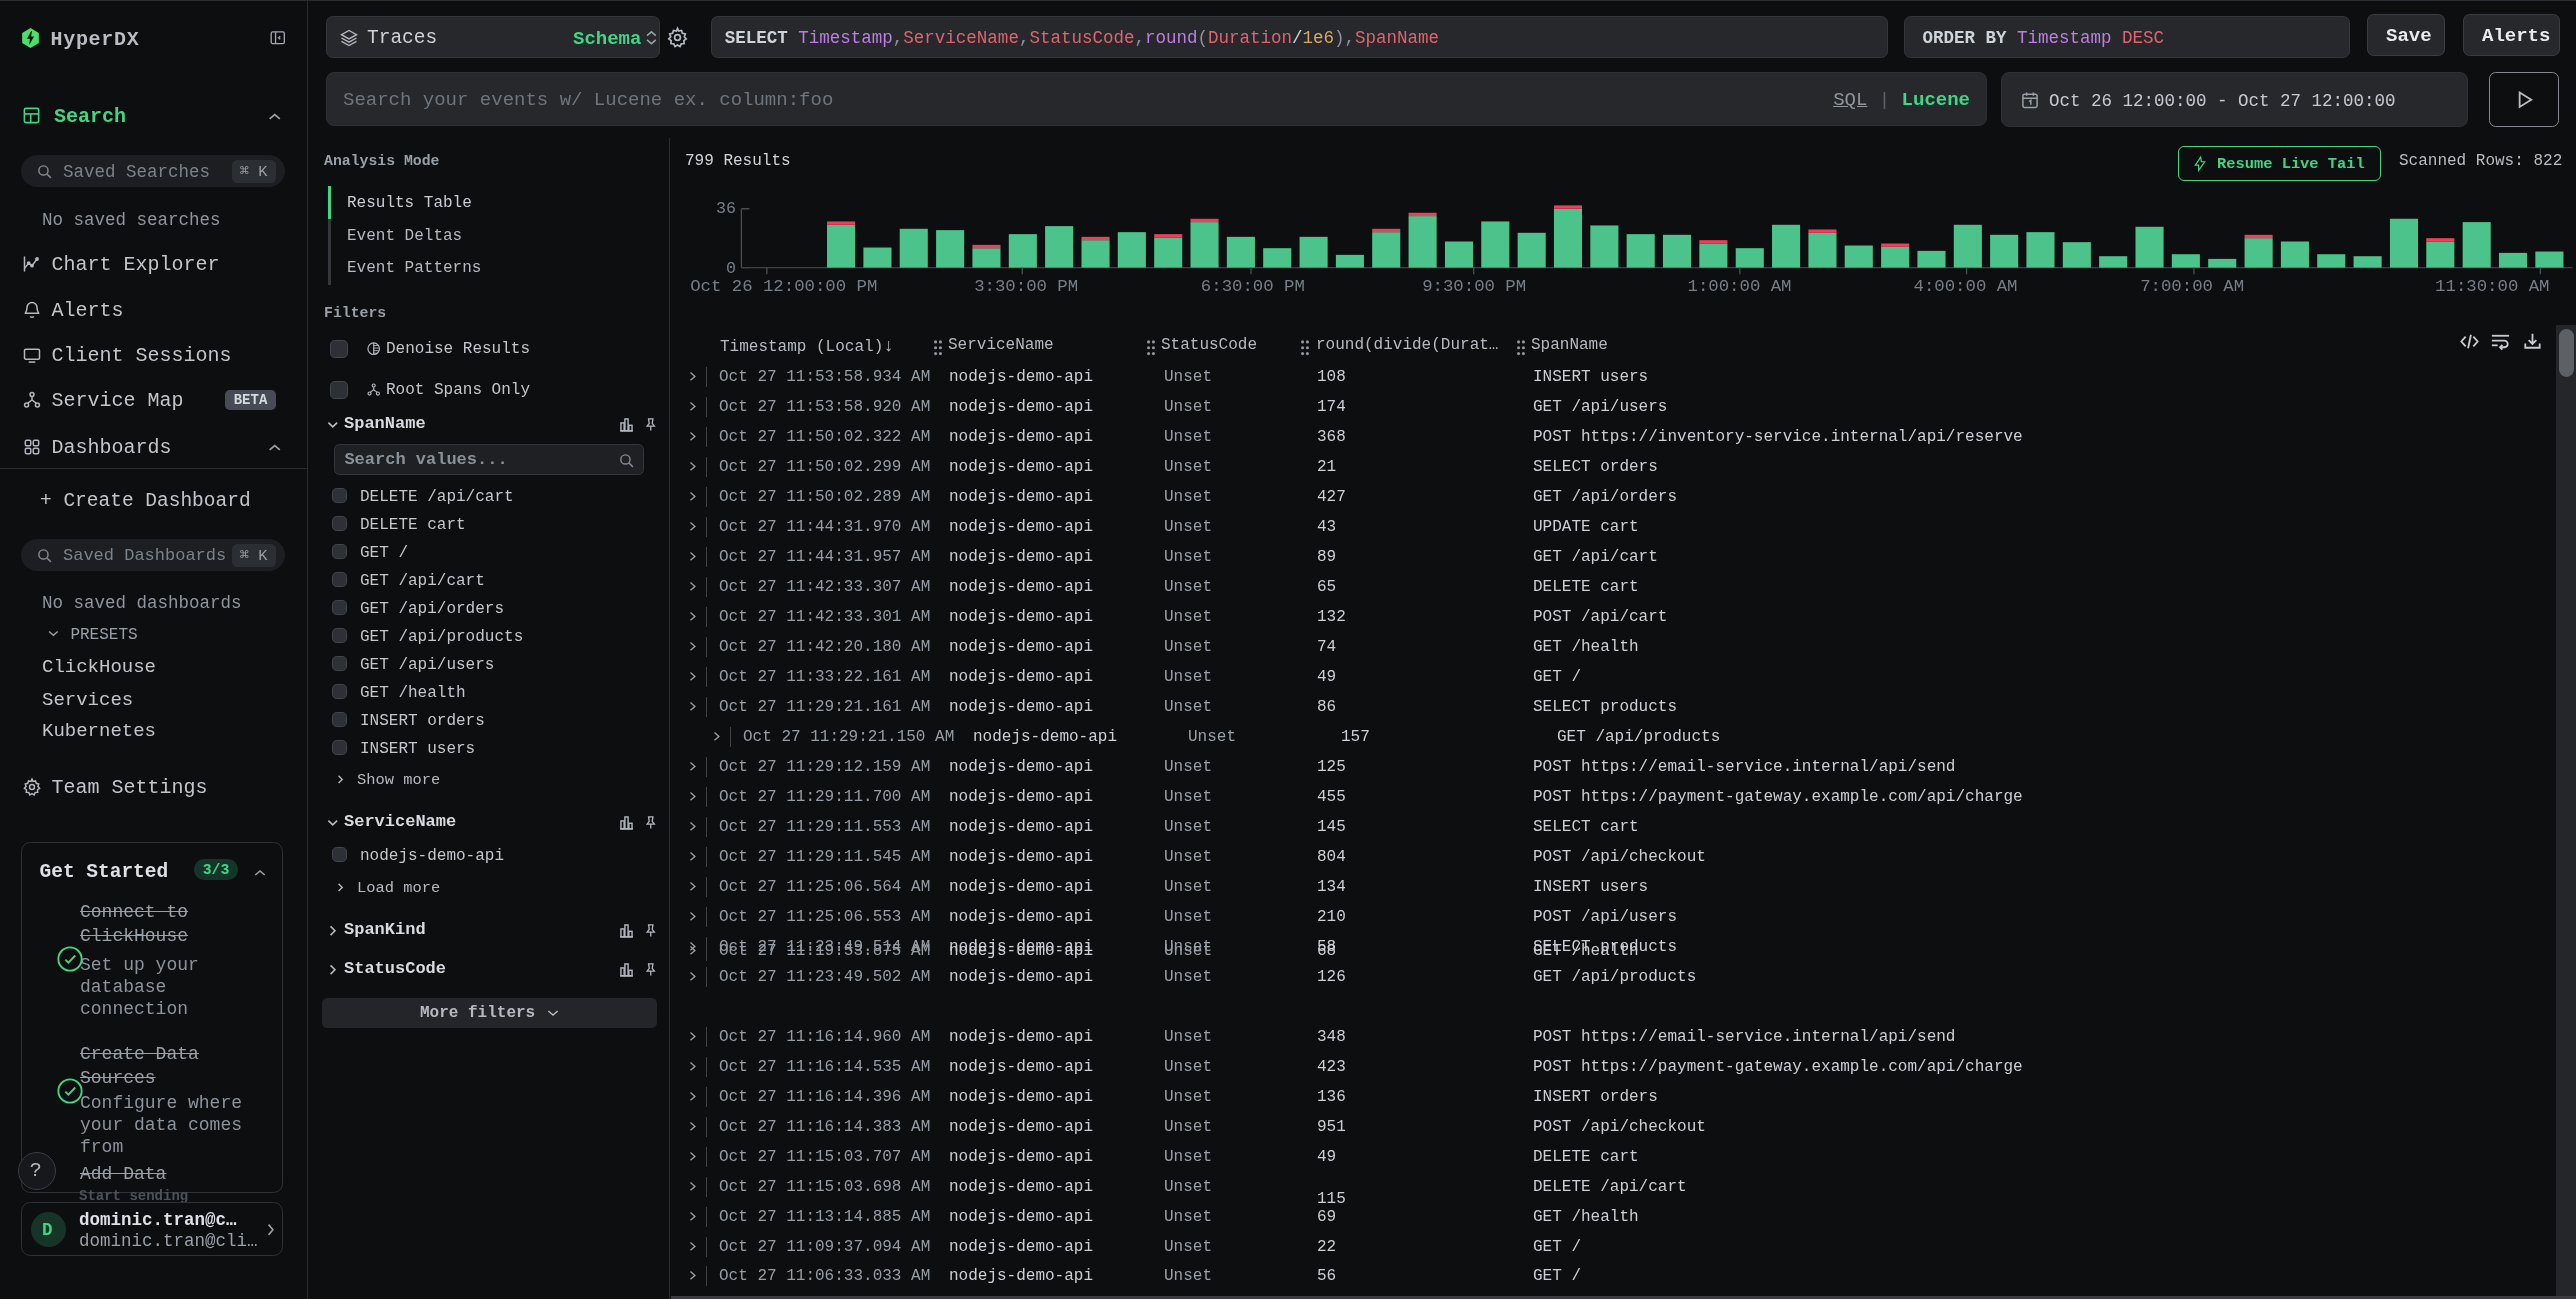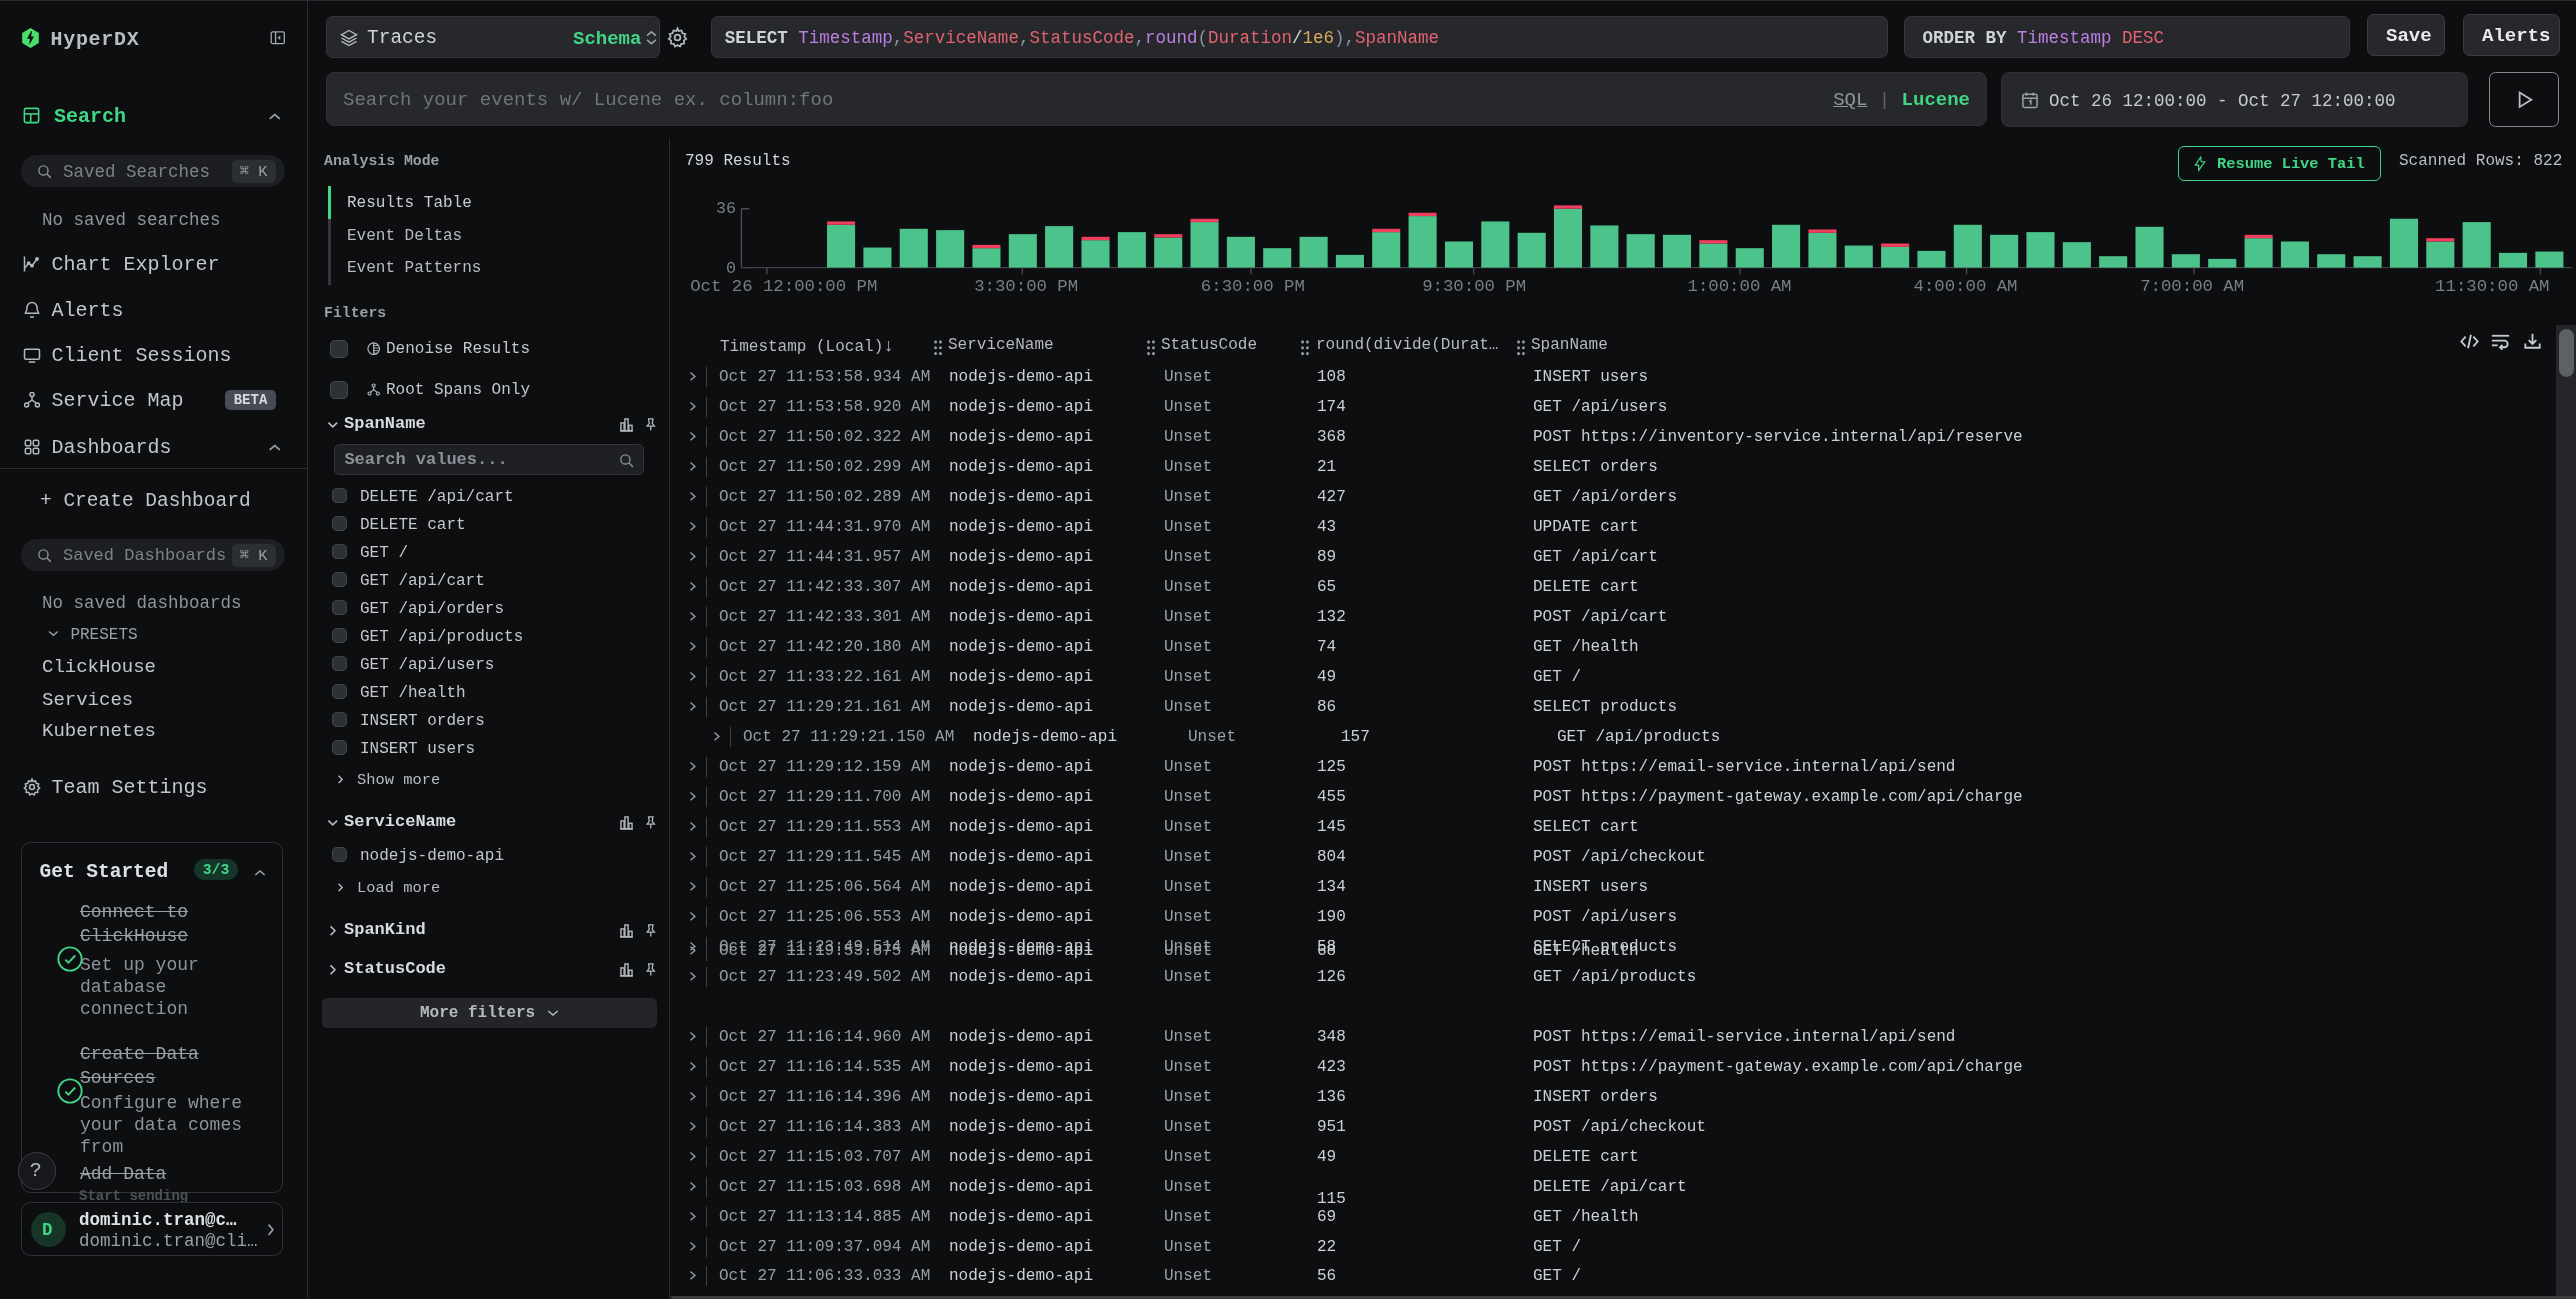--- a/index.html
+++ b/index.html
@@ -716,21 +716,21 @@
 <span style="position:absolute;left:862px;top:6px;font-size:16px;color:#ccd0d5;white-space:nowrap;">INSERT users</span>
 </div>
 <div class="abs" style="left:671px;top:902px;width:1885px;height:30px;">
 <svg width="13.4" height="14.8" viewBox="0 0 24 24" fill="none" stroke="#9aa0a7" stroke-width="2.4" style="position:absolute;left:15.4px;top:7.4px;">
       <path d="M8 5 l8 7-8 7"></path>
     </svg>
 <span style="position:absolute;left:35px;top:4.7px;width:1.3px;height:20px;background:#3f4246;"></span>
 <span style="position:absolute;left:48px;top:6px;font-size:16px;color:#979da4;">Oct 27 11:25:06.553 AM</span>
 <span style="position:absolute;left:278px;top:6px;font-size:16px;color:#ccd0d5;">nodejs-demo-api</span>
 <span style="position:absolute;left:493px;top:6px;font-size:16px;color:#9aa0a7;">Unset</span>
-<span style="position:absolute;left:646px;top:6px;font-size:16px;color:#ccd0d5;">190</span>
+<span style="position:absolute;left:646px;top:6px;font-size:16px;color:#ccd0d5;">210</span>
 <span style="position:absolute;left:862px;top:6px;font-size:16px;color:#ccd0d5;white-space:nowrap;">POST /api/users</span>
 </div>
 <div class="abs" style="left:671px;top:932px;width:1885px;height:30px;">
 <svg width="13.4" height="14.8" viewBox="0 0 24 24" fill="none" stroke="#9aa0a7" stroke-width="2.4" style="position:absolute;left:15.4px;top:7.4px;">
       <path d="M8 5 l8 7-8 7"></path>
     </svg>
 <span style="position:absolute;left:35px;top:4.7px;width:1.3px;height:20px;background:#3f4246;"></span>
 <span style="position:absolute;left:48px;top:6px;font-size:16px;color:#979da4;">Oct 27 11:23:49.514 AM</span>
 <span style="position:absolute;left:278px;top:6px;font-size:16px;color:#ccd0d5;">nodejs-demo-api</span>
 <span style="position:absolute;left:493px;top:6px;font-size:16px;color:#9aa0a7;">Unset</span>

